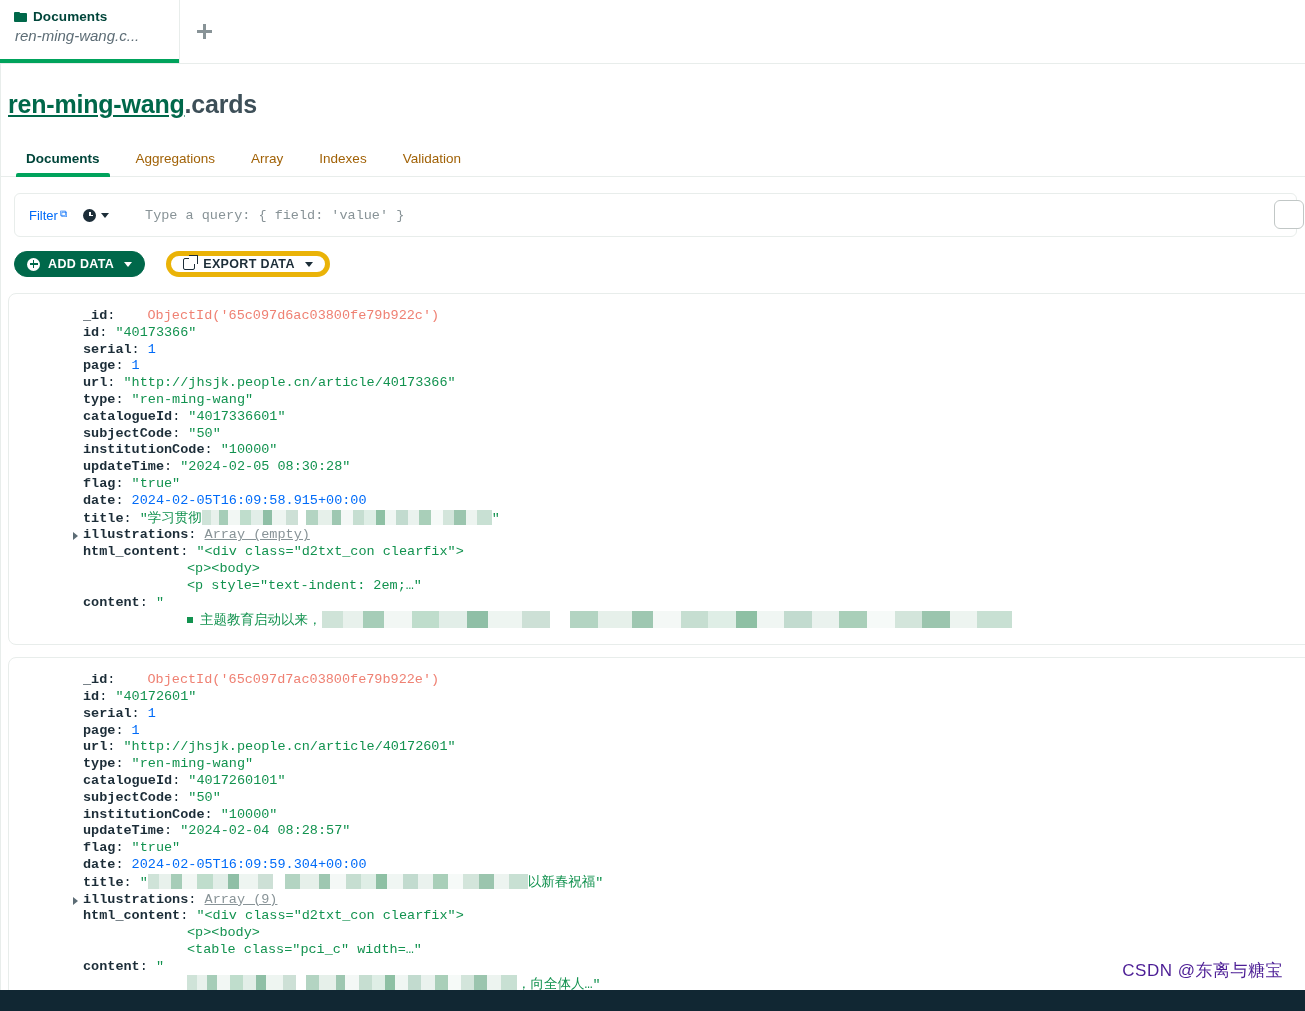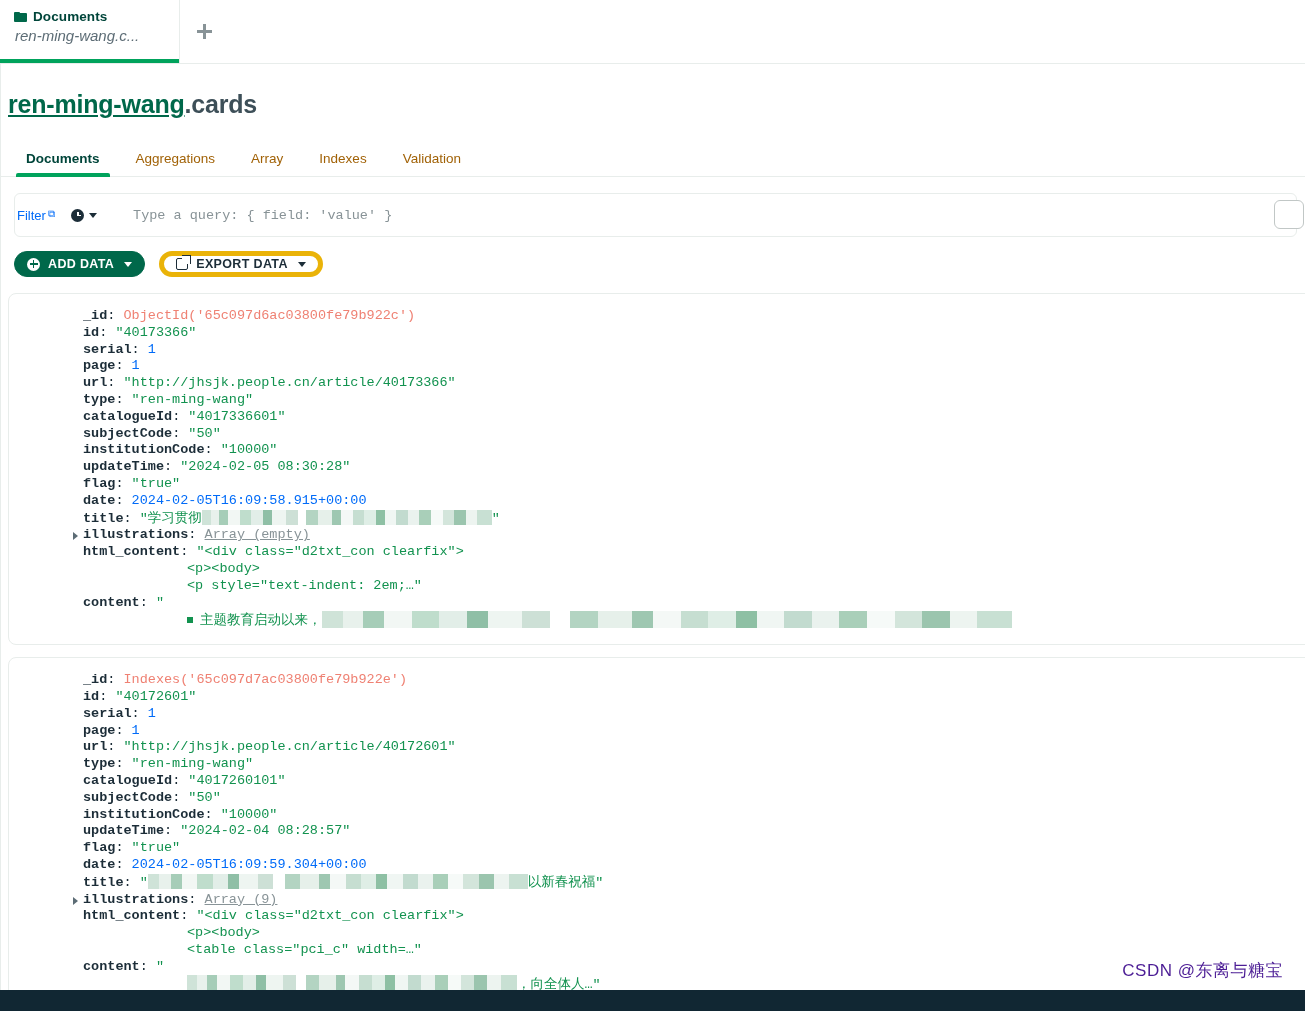--- a/index.html
+++ b/index.html
@@ -145,21 +145,21 @@
   }
 
   
   .query-bar {
     margin: 16px 8px 0 14px;
     border: 1px solid #e8edeb;
     border-radius: 6px;
     height: 42px;
     display: flex;
     align-items: center;
-    padding: 0 10px 0 2px;
+    padding: 0 10px 0 14px;
     background: #fff;
     position: relative;
   }
   .filter-link {
     font-size: 13px;
     color: #016bf8;
     cursor: pointer;
     display: flex;
     align-items: baseline;
     gap: 2px;
@@ -206,21 +206,21 @@
     height: 29px;
     border: 1px solid #c1c7c6;
     border-radius: 6px;
     background: #fff;
   }
 
   
   .actions {
     display: flex;
     align-items: center;
-    gap: 14px;
+    gap: 21px;
     margin: 14px 0 0 14px;
   }
   .btn {
     display: inline-flex;
     align-items: center;
     gap: 8px;
     height: 26px;
     border-radius: 13px;
     font-size: 12.5px;
     font-weight: bold;
@@ -290,21 +290,21 @@
     font-size: 13.5px;
     line-height: 16.8px;
     white-space: pre;
     padding-left: 74px;
     position: relative;
     color: #1c2d38;
   }
   .key { font-weight: bold; color: #1c2d38; }
   .v-str { color: #12924f; }
   .v-num { color: #016bf8; }
-  .v-oid { color: #ef8173; }
+  .v-oid { color: #ef8173; margin-left: 24px; }
   .v-date { color: #016bf8; }
   .v-meta { color: #889397; text-decoration: underline; }
   .punct { color: #1c2d38; }
   .expand-tri {
     position: absolute;
     left: 64px;
     top: 5px;
     width: 0; height: 0;
     border-top: 4px solid transparent;
     border-bottom: 4px solid transparent;
@@ -438,21 +438,21 @@
     <div class="line"><span class="key">title</span><span class="punct">: </span><span class="v-str">"学习贯彻</span><span class="redact" style="width:290px"></span><span class="v-str">"</span></div>
     <div class="line"><span class="expand-tri"></span><span class="key">illustrations</span><span class="punct">: </span><span class="v-meta">Array (empty)</span></div>
     <div class="line"><span class="key">html_content</span><span class="punct">: </span><span class="v-str">"&lt;div class="d2txt_con clearfix"&gt;</span></div>
     <div class="line indent2"><span class="v-str">&lt;p&gt;&lt;body&gt;</span></div>
     <div class="line indent2"><span class="v-str">&lt;p style="text-indent: 2em;…"</span></div>
     <div class="line"><span class="key">content</span><span class="punct">: </span><span class="v-str">"</span></div>
     <div class="line indent2"><span class="bullet"></span><span class="v-str">主题教育启动以来，</span><span class="redact tall" style="width:690px"></span></div>
   </div>
 
   <div class="doc-card">
-    <div class="line"><span class="key">_id</span><span class="punct">: </span><span class="v-oid">Indexes('65c097d7ac03800fe79b922e')</span></div>
+    <div class="line"><span class="key">_id</span><span class="punct">: </span><span class="v-oid">ObjectId('65c097d7ac03800fe79b922e')</span></div>
     <div class="line"><span class="key">id</span><span class="punct">: </span><span class="v-str">"40172601"</span></div>
     <div class="line"><span class="key">serial</span><span class="punct">: </span><span class="v-num">1</span></div>
     <div class="line"><span class="key">page</span><span class="punct">: </span><span class="v-num">1</span></div>
     <div class="line"><span class="key">url</span><span class="punct">: </span><span class="v-str">"http://jhsjk.people.cn/article/40172601"</span></div>
     <div class="line"><span class="key">type</span><span class="punct">: </span><span class="v-str">"ren-ming-wang"</span></div>
     <div class="line"><span class="key">catalogueId</span><span class="punct">: </span><span class="v-str">"4017260101"</span></div>
     <div class="line"><span class="key">subjectCode</span><span class="punct">: </span><span class="v-str">"50"</span></div>
     <div class="line"><span class="key">institutionCode</span><span class="punct">: </span><span class="v-str">"10000"</span></div>
     <div class="line"><span class="key">updateTime</span><span class="punct">: </span><span class="v-str">"2024-02-04 08:28:57"</span></div>
     <div class="line"><span class="key">flag</span><span class="punct">: </span><span class="v-str">"true"</span></div>

